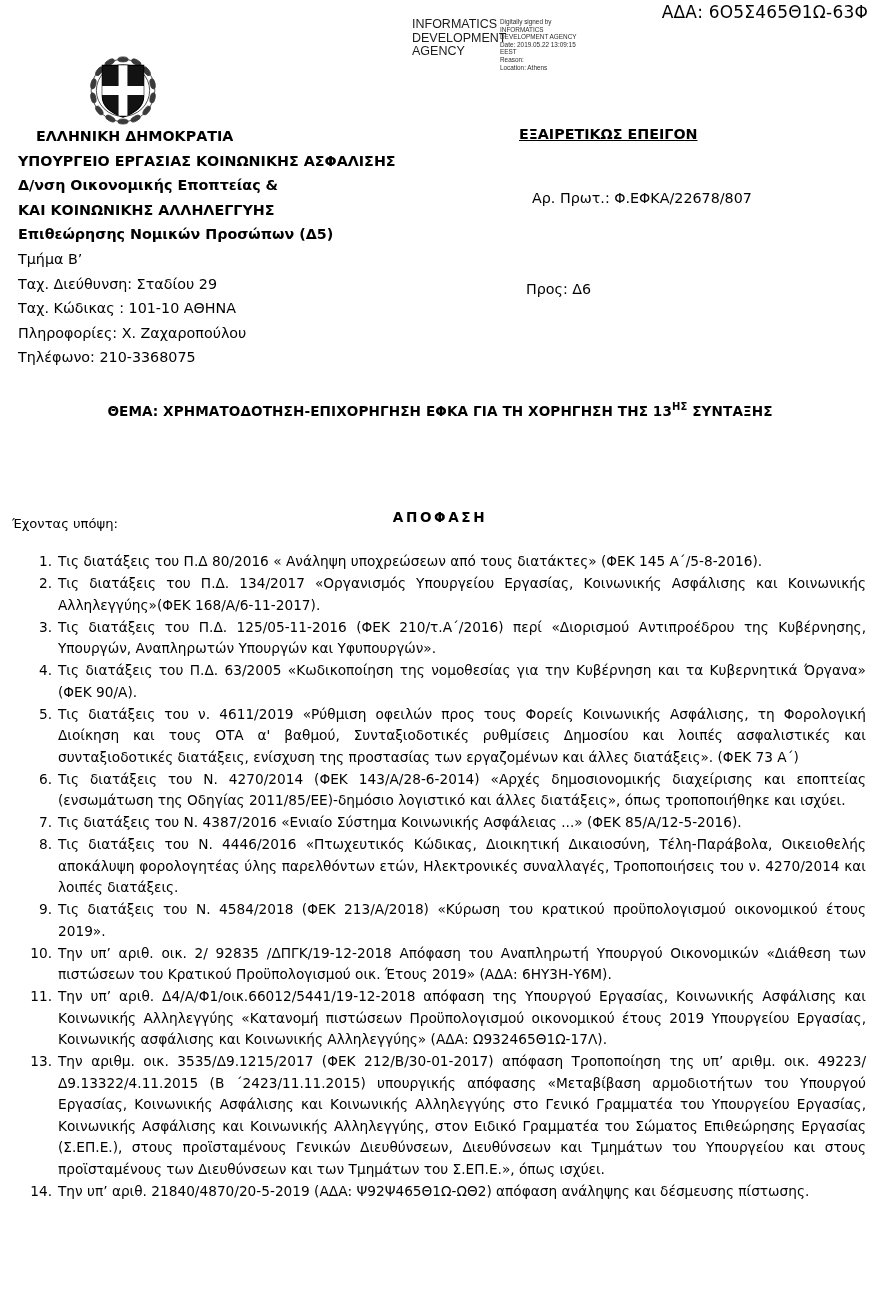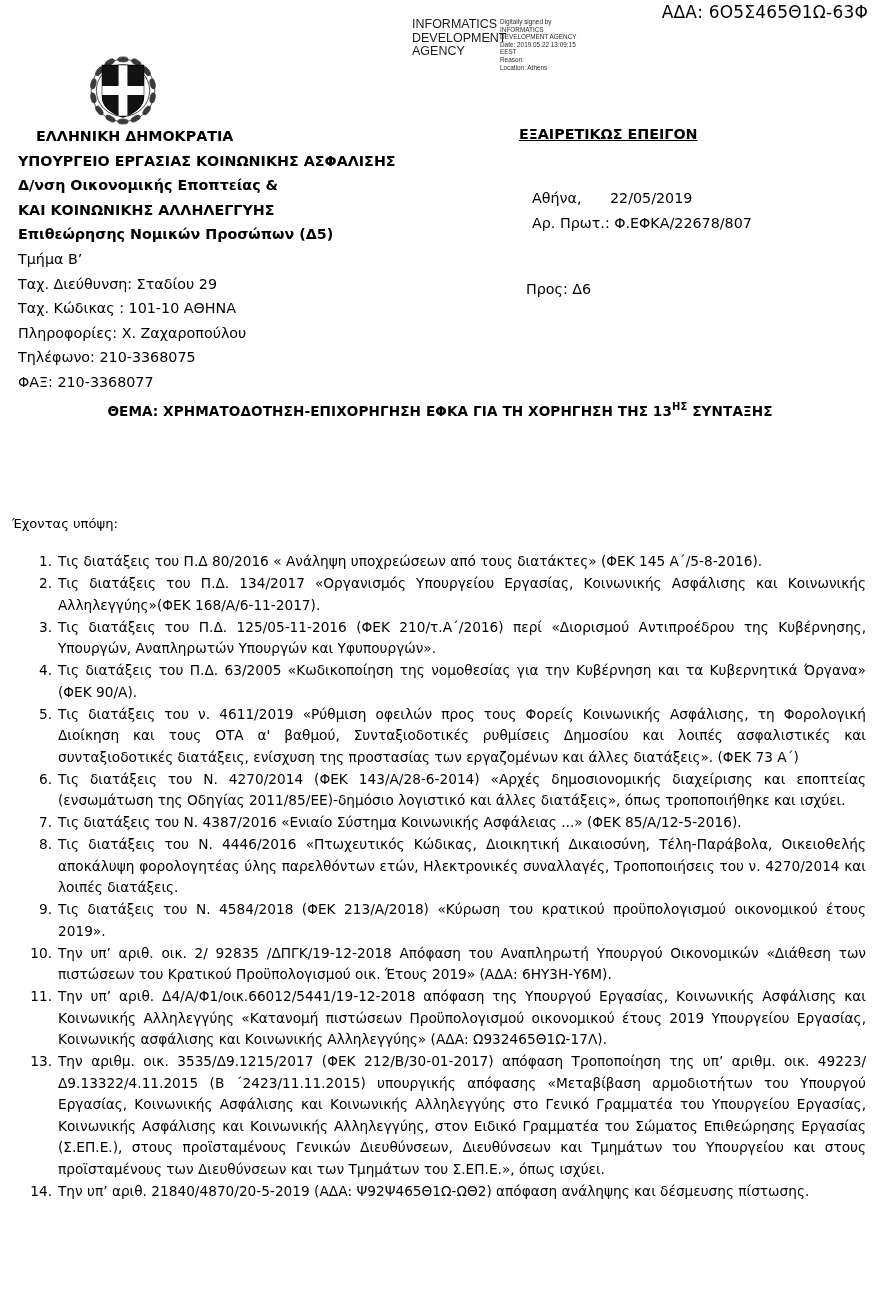--- a/index.html
+++ b/index.html
@@ -230,34 +230,33 @@
     <div class="row bold" style="padding-left:18px;">ΕΛΛΗΝΙΚΗ ΔΗΜΟΚΡΑΤΙΑ</div>
     <div class="row bold">ΥΠΟΥΡΓΕΙΟ ΕΡΓΑΣΙΑΣ ΚΟΙΝΩΝΙΚΗΣ ΑΣΦΑΛΙΣΗΣ</div>
     <div class="row bold">Δ/νση  Οικονομικής Εποπτείας &amp;</div>
     <div class="row bold">ΚΑΙ ΚΟΙΝΩΝΙΚΗΣ ΑΛΛΗΛΕΓΓΥΗΣ</div>
     <div class="row bold">Επιθεώρησης Νομικών Προσώπων (Δ5)</div>
     <div class="row">Τμήμα Β’</div>
     <div class="row">Ταχ. Διεύθυνση: Σταδίου 29</div>
     <div class="row">Ταχ. Κώδικας : 101-10 ΑΘΗΝΑ</div>
     <div class="row">Πληροφορίες: Χ. Ζαχαροπούλου</div>
     <div class="row">Τηλέφωνο: 210-3368075</div>
-    <div class="row">ΦΑΞ: 210-3368077</div>
   </div>
 
   <div class="urgent">ΕΞΑΙΡΕΤΙΚΩΣ ΕΠΕΙΓΟΝ</div>
 
   <div class="dateline">
-    <div class="dl-row"><span class="dl-city">Αθήνα,</span><span>22/05/2019</span></div>
     <div class="dl-row"><span>Αρ. Πρωτ.:</span> <span>Φ.ΕΦΚΑ/22678/807</span></div>
   </div>
 
   <div class="pros">Προς: Δ6</div>
 
   <div class="subject"><span>ΘΕΜΑ: ΧΡΗΜΑΤΟΔΟΤΗΣΗ-ΕΠΙΧΟΡΗΓΗΣΗ ΕΦΚΑ  ΓΙΑ ΤΗ ΧΟΡΗΓΗΣΗ ΤΗΣ 13</span><sup>ΗΣ</sup><span> ΣΥΝΤΑΞΗΣ</span></div>
 
+  <div class="decision-heading">ΑΠΟΦΑΣΗ</div>
 
   <div class="preamble">Έχοντας υπόψη:</div>
 
   <ol class="clause-list">
     <li>
         <span class="num">1.</span>
         <span class="txt">Τις διατάξεις του Π.Δ 80/2016 « Ανάληψη υποχρεώσεων από τους διατάκτες» (ΦΕΚ 145 Α΄/5-8-2016).</span>
       </li>
     <li>
         <span class="num">2.</span>

